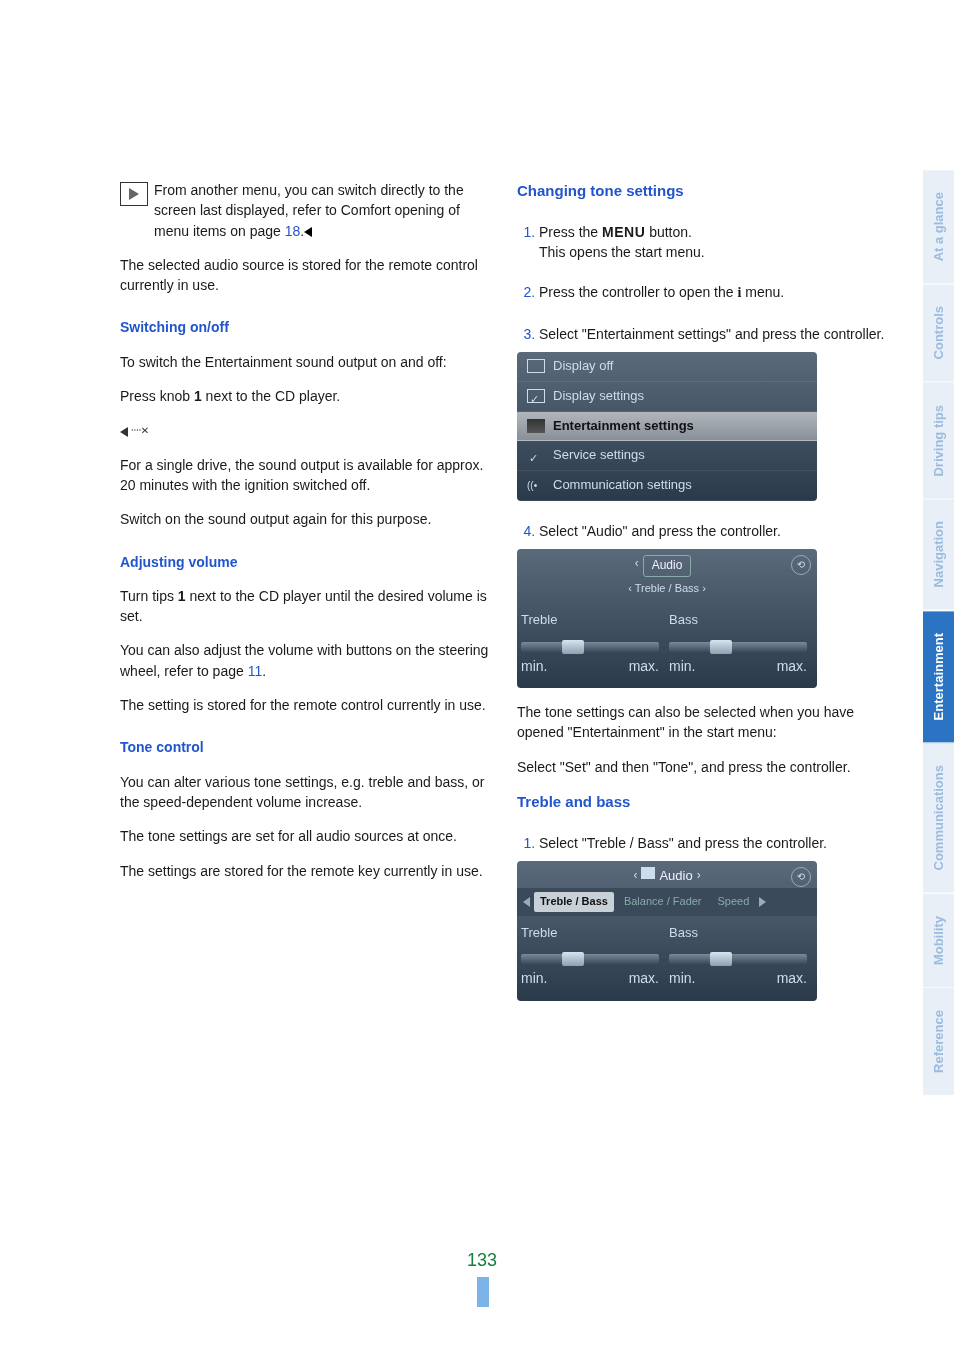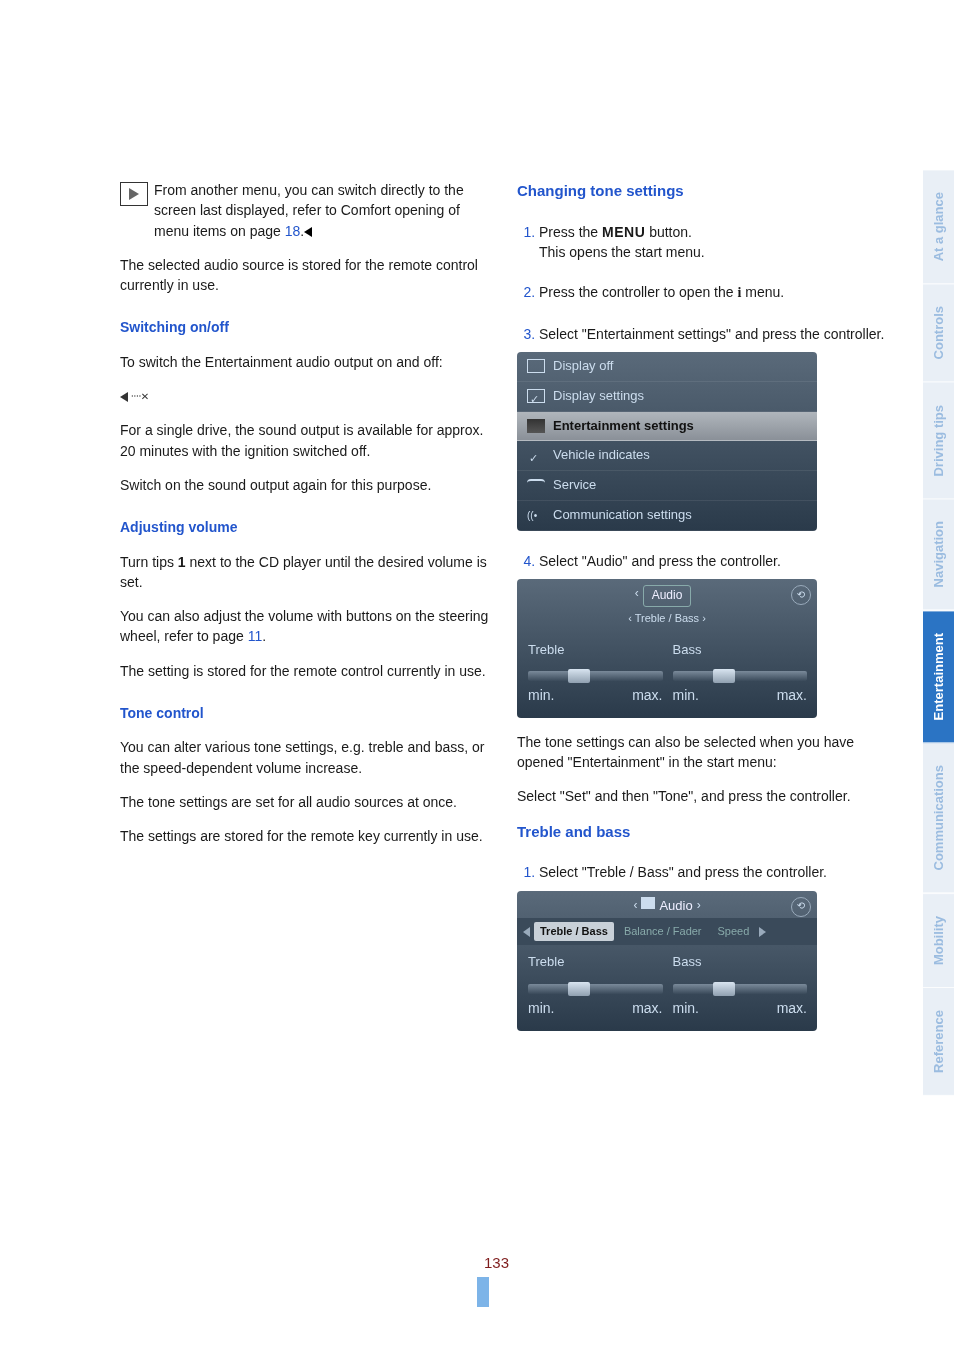--- a/index.html
+++ b/index.html
@@ -153,21 +153,21 @@
     color: #eef;
   }
   .tab-sub {
     text-align: center;
     font-size: 11px;
     color: #cde;
     padding: 2px 0 6px 0;
   }
   .sliders {
     display: flex;
-    padding: 8px 10px 12px 11px;
+    padding: 8px 10px 12px 4px;
     gap: 10px;
   }
   .slider-col {
     flex: 1;
   }
   .slider-label {
     font-size: 13px;
     color: #cde;
     margin-bottom: 12px;
   }
@@ -254,23 +254,22 @@
   }
   .stab.active {
     background: #2b74c4;
     color: #fff;
   }
   .page-num {
     position: absolute;
     bottom: 80px;
     left: 50%;
     transform: translateX(-10px);
-    font-size: 15px;
-    color: #7f1d1d;
-    margin-left: 17px;
+    font-size: 18px;
+    color: #15803d;
   }
   .page-mark {
     position: absolute;
     bottom: 44px;
     left: 50%;
     width: 12px;
     height: 30px;
     background: #7db4e8;
   }
 </style>
@@ -286,21 +285,24 @@
           <span class="play-tri"></span>
         </span>
       <span>
         <span>From another menu, you can switch directly to the screen last displayed, refer to Comfort opening of menu items on page </span><span class="link">18</span><span>.</span><span class="back-tri"></span>
       </span>
     </div>
 
     <p>The selected audio source is stored for the remote control currently in use.</p>
 
     <h2 class="blue">Switching on/off</h2>
-    <p>To switch the Entertainment audio output on and off:</p>
+    <p>To switch the Entertainment sound output on and off:</p>
+    <p>
+      <span>Press knob </span><b>1</b><span> next to the CD player.</span>
+    </p>
     <p>
       <span class="mute-icon">
         <span class="mute-speaker"></span>
           <span class="mute-waves">᠁✕</span>
       </span>
     </p>
     <p>For a single drive, the sound output is available for approx. 20 minutes with the ignition switched off.</p>
     <p>Switch on the sound output again for this purpose.</p>
 
     <h2 class="blue">Adjusting volume</h2>
@@ -340,25 +342,21 @@
         <div class="shot-row">
           <span class="ic check"></span>
           <span>Display settings</span>
         </div>
         <div class="shot-row sel">
           <span class="ic noborder" style="background:linear-gradient(#333,#555);"></span>
           <span>Entertainment settings</span>
         </div>
         <div class="shot-row">
           <span class="ic noborder check"></span>
-          <span>Vehicle indicates</span>
-        </div>
-        <div class="shot-row">
-          <span class="ic noborder" style="border-top:2px solid #cde;border-radius:4px 4px 0 0;"></span>
-          <span>Service</span>
+          <span>Service settings</span>
         </div>
         <div class="shot-row">
           <span class="ic noborder" style="color:#cde;font-size:10px;">((•</span>
           <span>Communication settings</span>
         </div>
       </div>
     </div>
 
     <ol start="4">
       <li>Select "Audio" and press the controller.</li>

